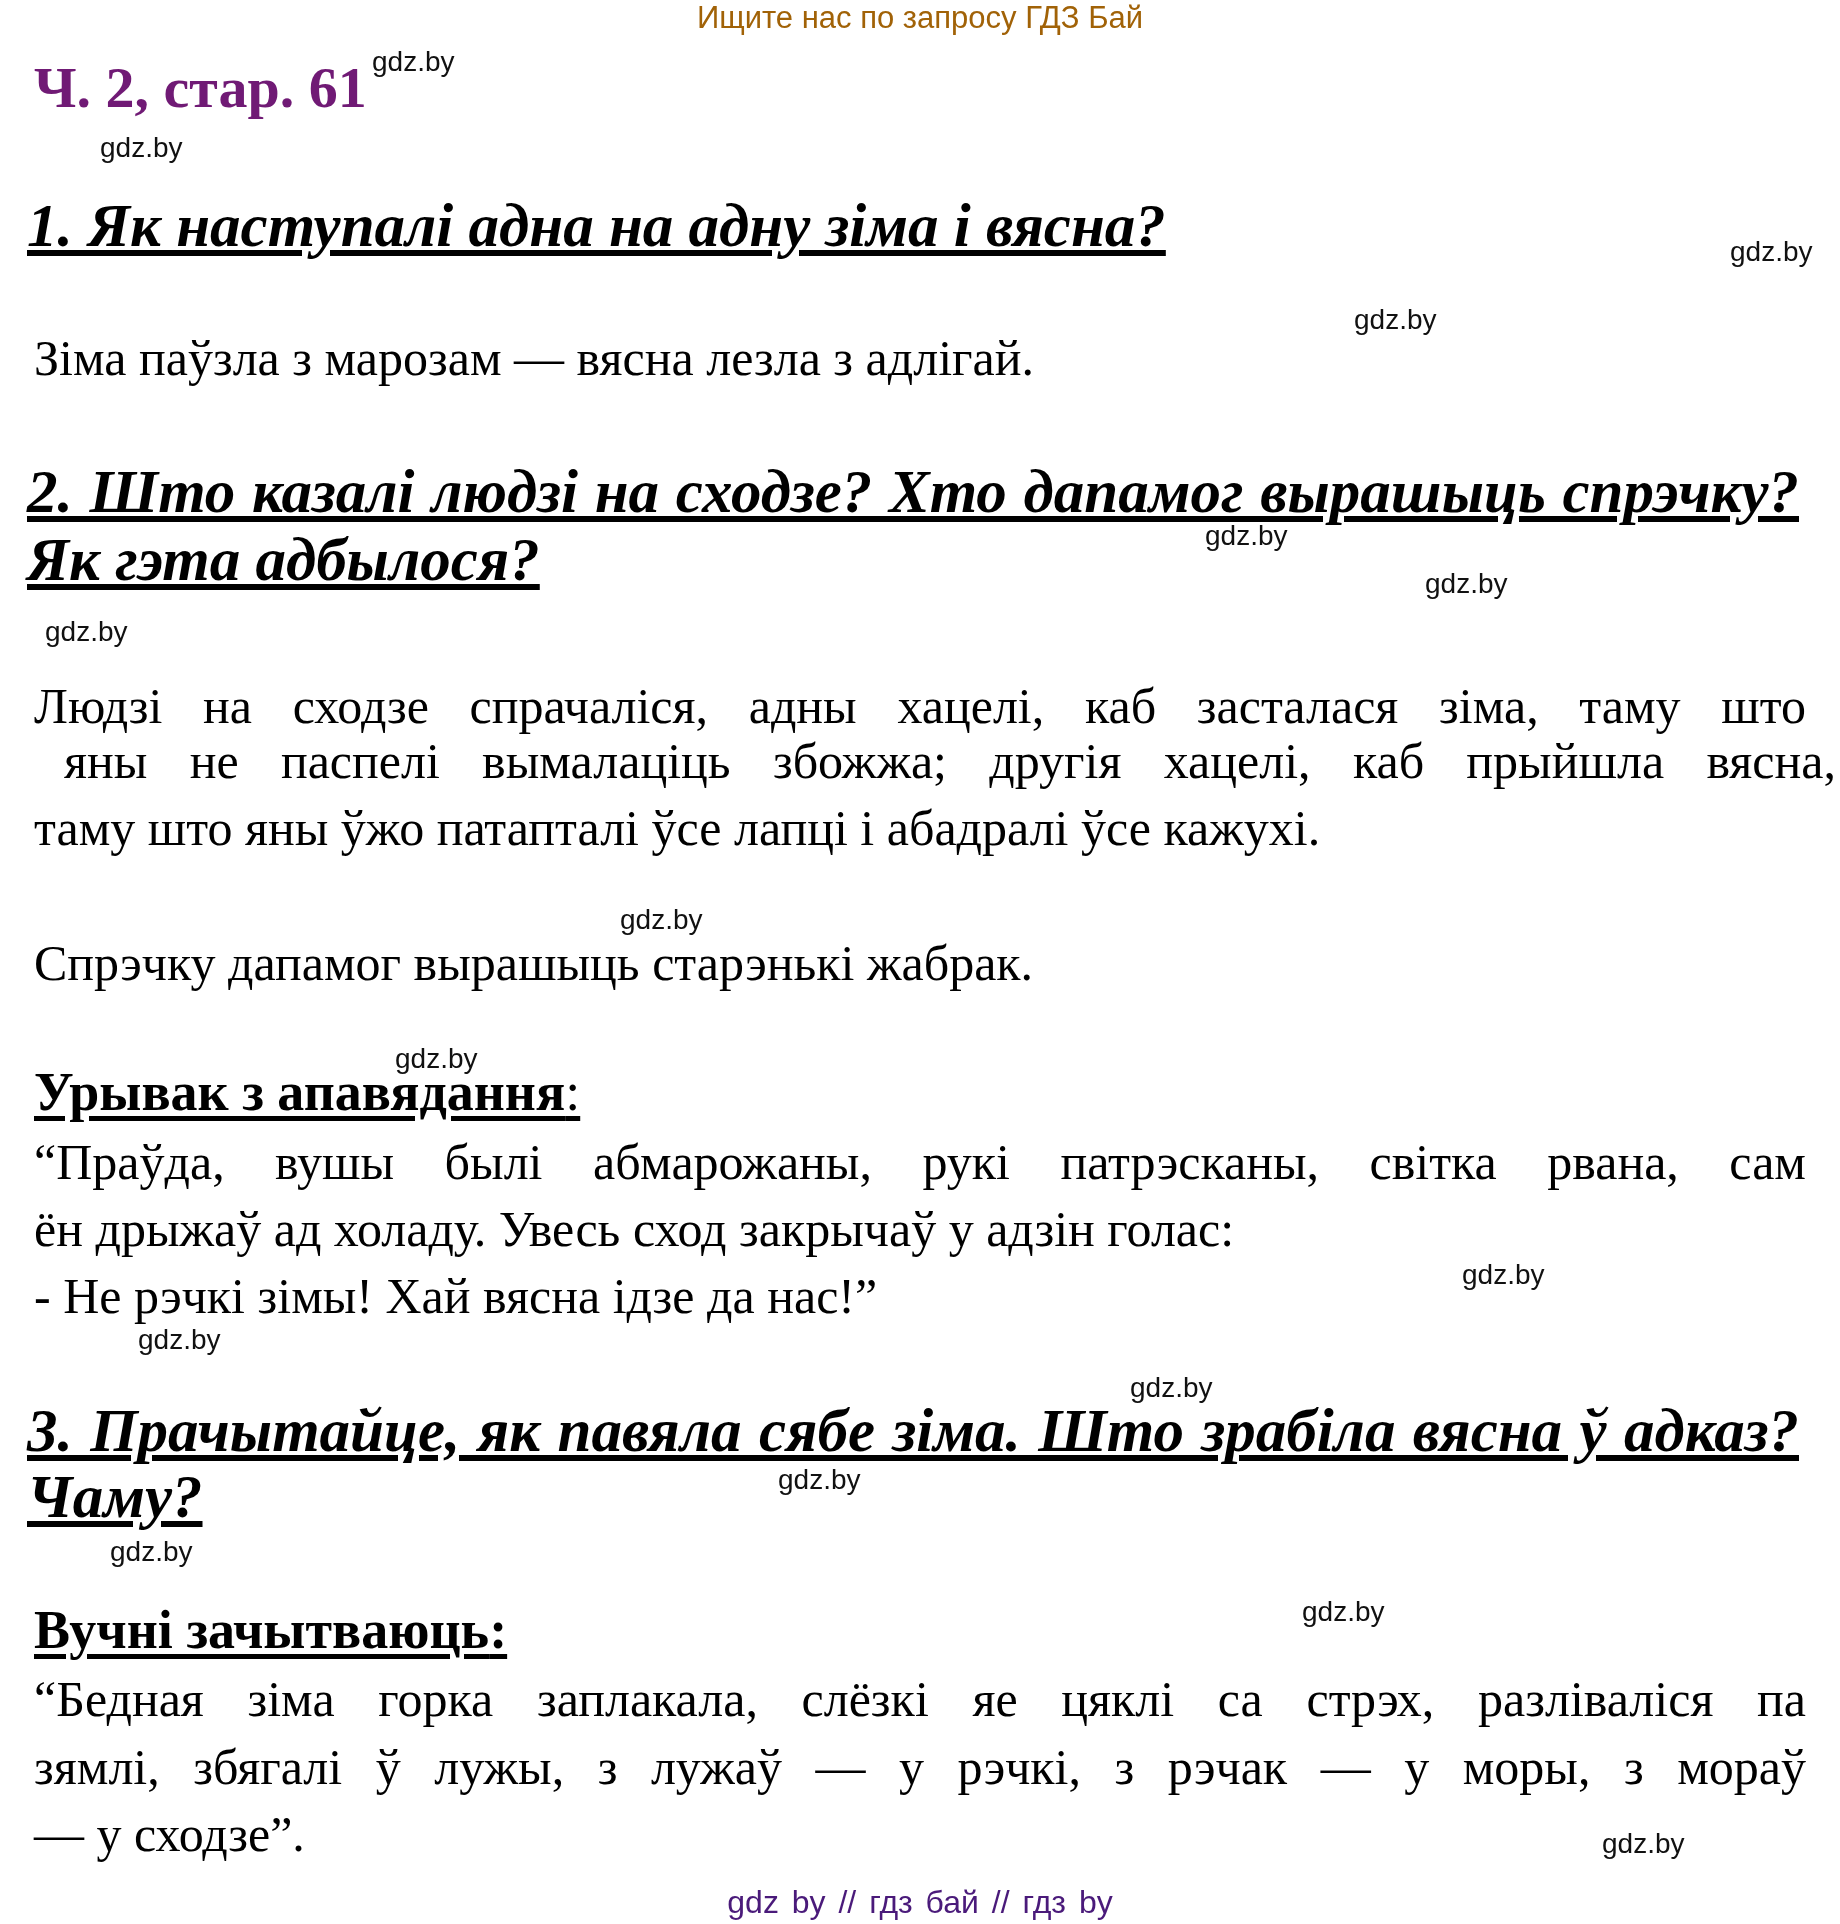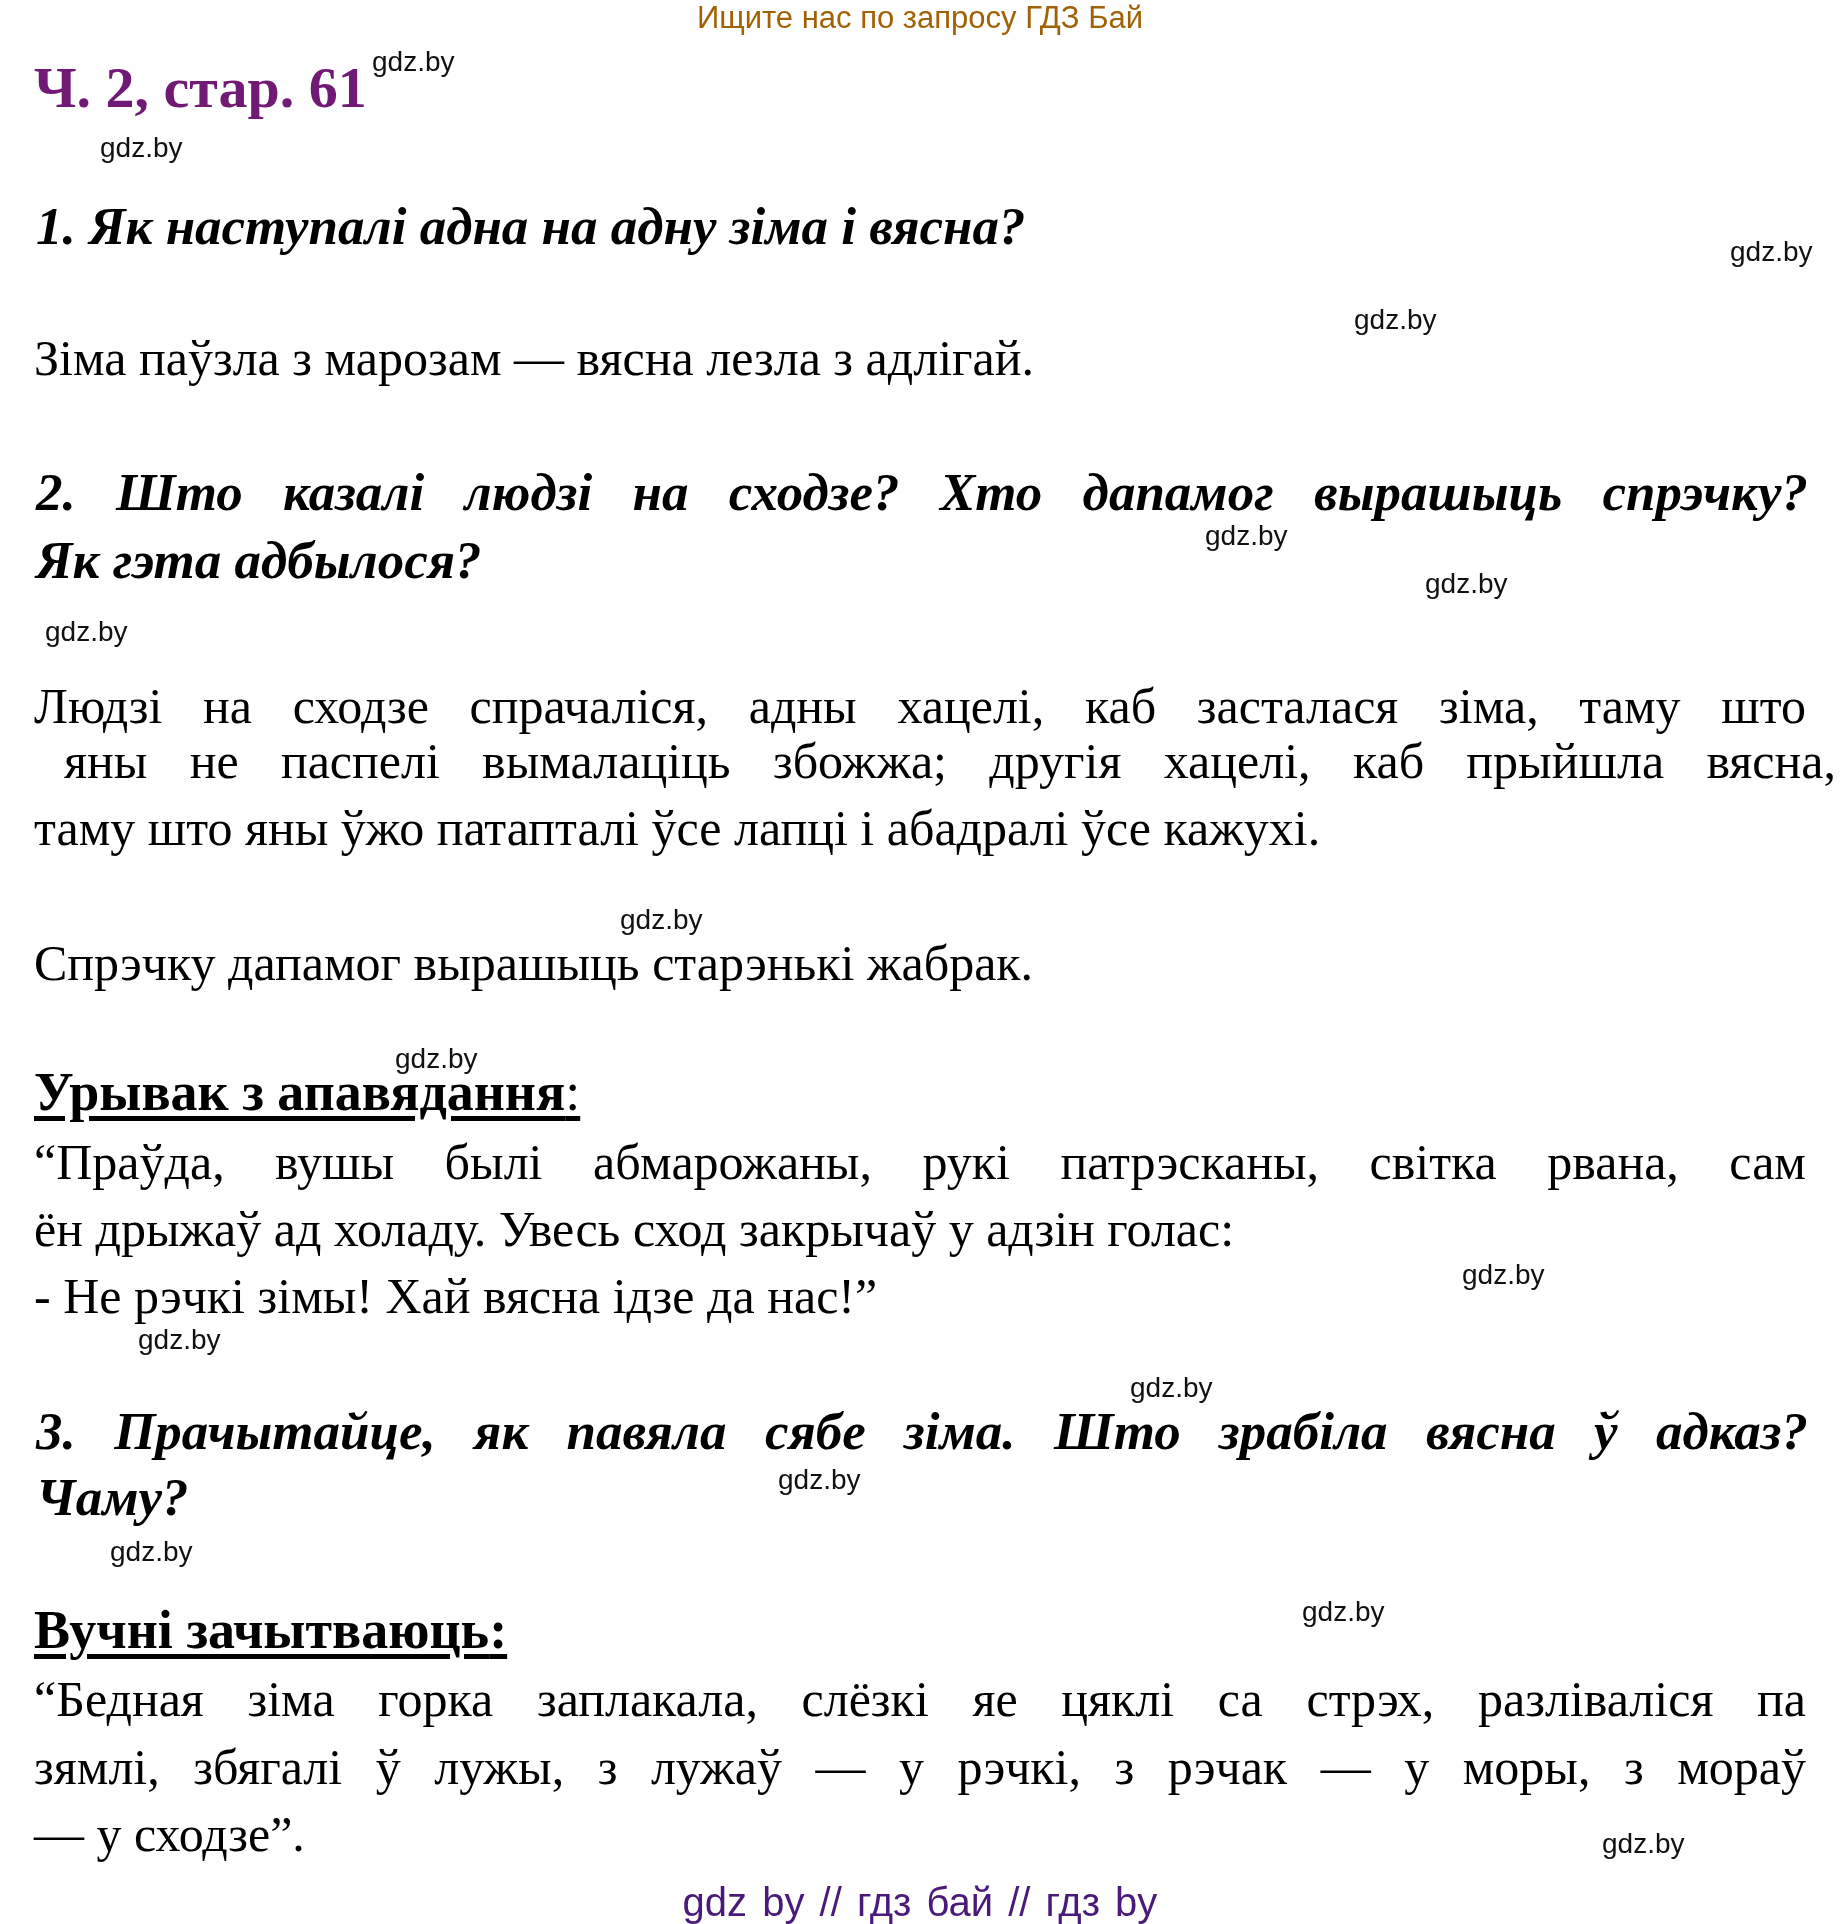--- a/index.html
+++ b/index.html
@@ -1,28 +1,28 @@
 <!DOCTYPE html>
 <html><head>
 <meta charset="utf-8">
 <style>
   html, body { margin:0; padding:0; background:#ffffff; }
   body { width:1840px; height:1924px; position:relative; overflow:hidden; font-family:"Liberation Serif", serif; color:#000; }
   .abs { position:absolute; white-space:nowrap; }
   .promo { top:0; left:0; width:1840px; text-align:center; font-family:"Liberation Sans", sans-serif; font-size:31px; color:#a16207; line-height:36px; }
   .title { left:34px; top:54px; font-size:58px; font-weight:bold; color:#701a75; line-height:68px; }
   .wm { font-family:"Liberation Sans", sans-serif; font-size:28px; color:#111; line-height:32px; }
-  .q { left:36px; font-size:53px; font-weight:bold; font-style:italic; line-height:60px; }
+  .q { left:27px; font-size:61px; font-weight:bold; font-style:italic; line-height:60px;text-decoration:underline; }
   .qjust { width:1772px; text-align:justify; text-align-last:justify; }
   .p { left:34px; font-size:50px; line-height:60px; }
   .pjust { width:1772px; text-align:justify; text-align-last:justify; }
   .h { left:34px; font-size:54px; line-height:60px; }
   .h b { text-decoration:underline; text-decoration-thickness:5px; text-underline-offset:6px; }
   .h .colon { text-decoration:underline; text-decoration-thickness:5px; text-underline-offset:6px; }
-  .footer { top:1884px; left:0; width:1840px; text-align:center; font-family:"Liberation Sans", sans-serif; font-size:40px; color:#4a1a7a; line-height:36px; word-spacing:4px; }
+  .footer { top:1884px; left:0; width:1840px; text-align:center; font-family:"Liberation Sans", sans-serif; font-size:32px; color:#4a1a7a; line-height:36px; word-spacing:4px; }
 </style>
 </head>
 <body>
 
 <div class="abs promo">Ищите нас по запросу ГДЗ Бай</div>
 
 <div class="abs title">Ч. 2, стар. 61</div>
 
 <div class="abs wm" style="left:372px;top:46px;">gdz.by</div>
 <div class="abs wm" style="left:100px;top:132px;">gdz.by</div>

